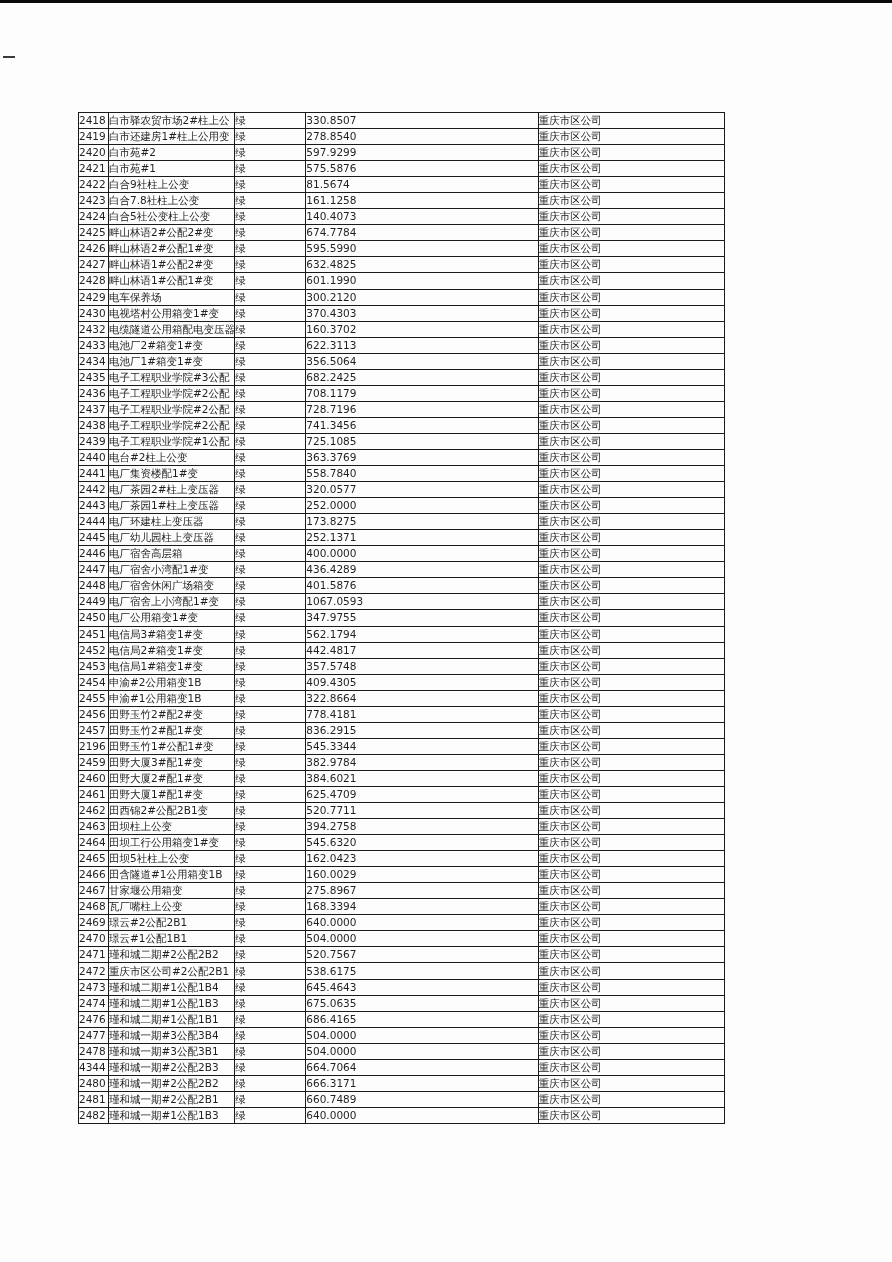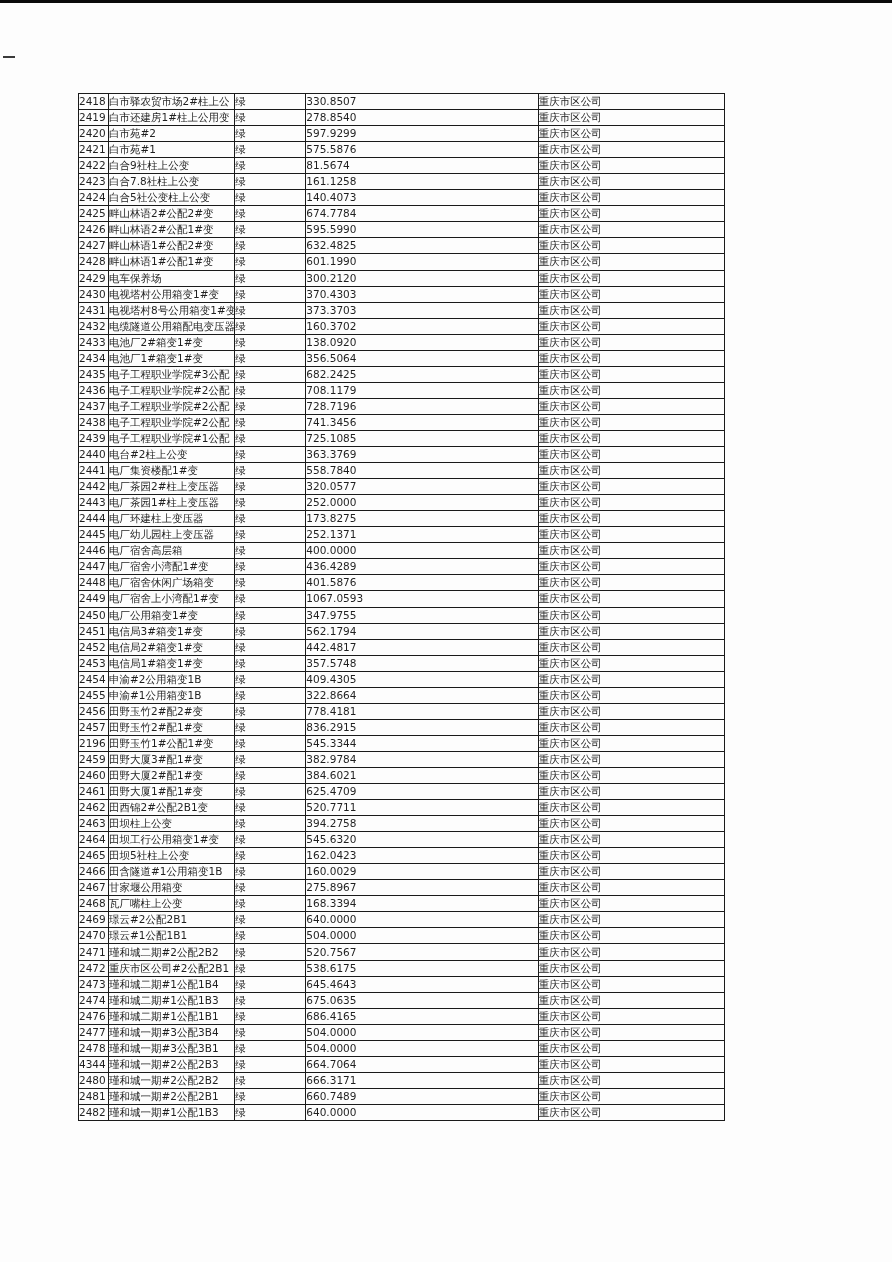--- a/index.html
+++ b/index.html
@@ -22,21 +22,21 @@
   }
   .scan-speck {
     position: absolute;
     left: 3px; top: 56px;
     width: 12px; height: 2px;
     background: #3a3a3a;
   }
   table.sheet {
     position: absolute;
     left: 78px;
-    top: 93px;
+    top: 112px;
     width: 647px;
     border-collapse: collapse;
     table-layout: fixed;
     background: #fdfdfd;
   }
   table.sheet td {
     border: 1px solid #1a1a1a;
     height: 15.06px;
     font-size: 10.5px;
     line-height: 15px;
@@ -157,38 +157,31 @@
         <td class="col4">重庆市区公司</td>
       </tr>
       <tr>
         <td class="col0">2430</td>
         <td class="col1">电视塔村公用箱变1#变</td>
         <td class="col2">绿</td>
         <td class="col3">370.4303</td>
         <td class="col4">重庆市区公司</td>
       </tr>
       <tr>
-        <td class="col0">2431</td>
-        <td class="col1">电视塔村8号公用箱变1#变</td>
-        <td class="col2">绿</td>
-        <td class="col3">373.3703</td>
-        <td class="col4">重庆市区公司</td>
-      </tr>
-      <tr>
         <td class="col0">2432</td>
         <td class="col1">电缆隧道公用箱配电变压器</td>
         <td class="col2">绿</td>
         <td class="col3">160.3702</td>
         <td class="col4">重庆市区公司</td>
       </tr>
       <tr>
         <td class="col0">2433</td>
         <td class="col1">电池厂2#箱变1#变</td>
         <td class="col2">绿</td>
-        <td class="col3">138.0920</td>
+        <td class="col3">622.3113</td>
         <td class="col4">重庆市区公司</td>
       </tr>
       <tr>
         <td class="col0">2434</td>
         <td class="col1">电池厂1#箱变1#变</td>
         <td class="col2">绿</td>
         <td class="col3">356.5064</td>
         <td class="col4">重庆市区公司</td>
       </tr>
       <tr>

